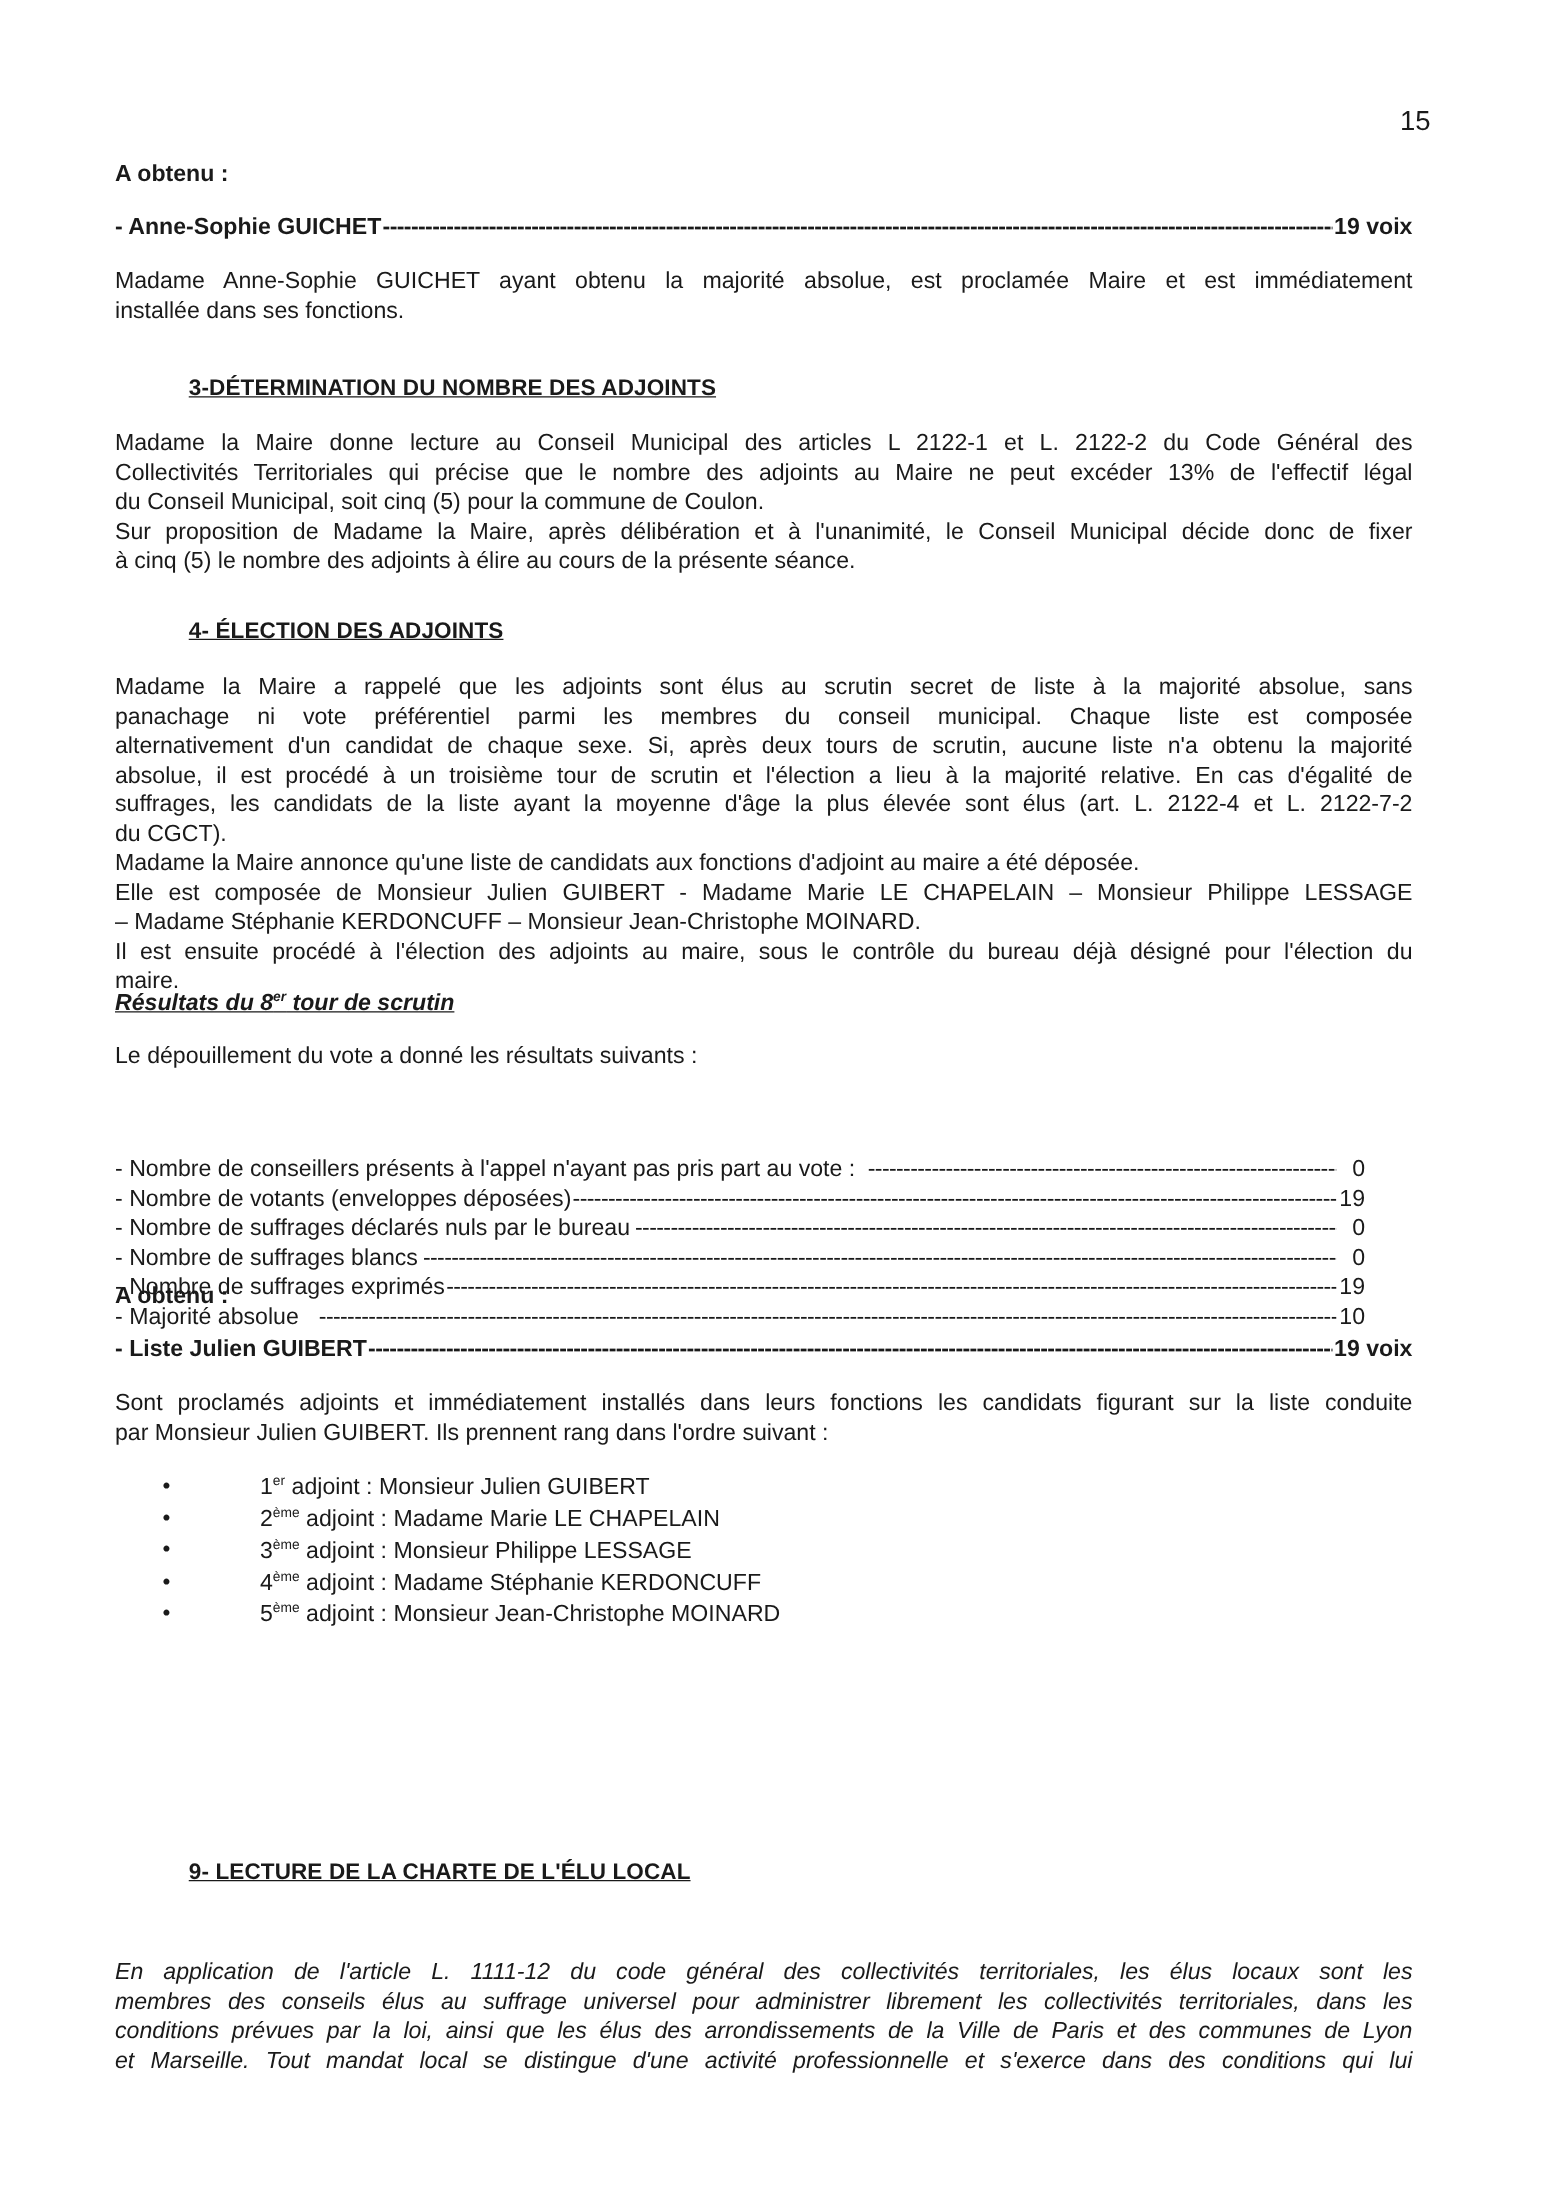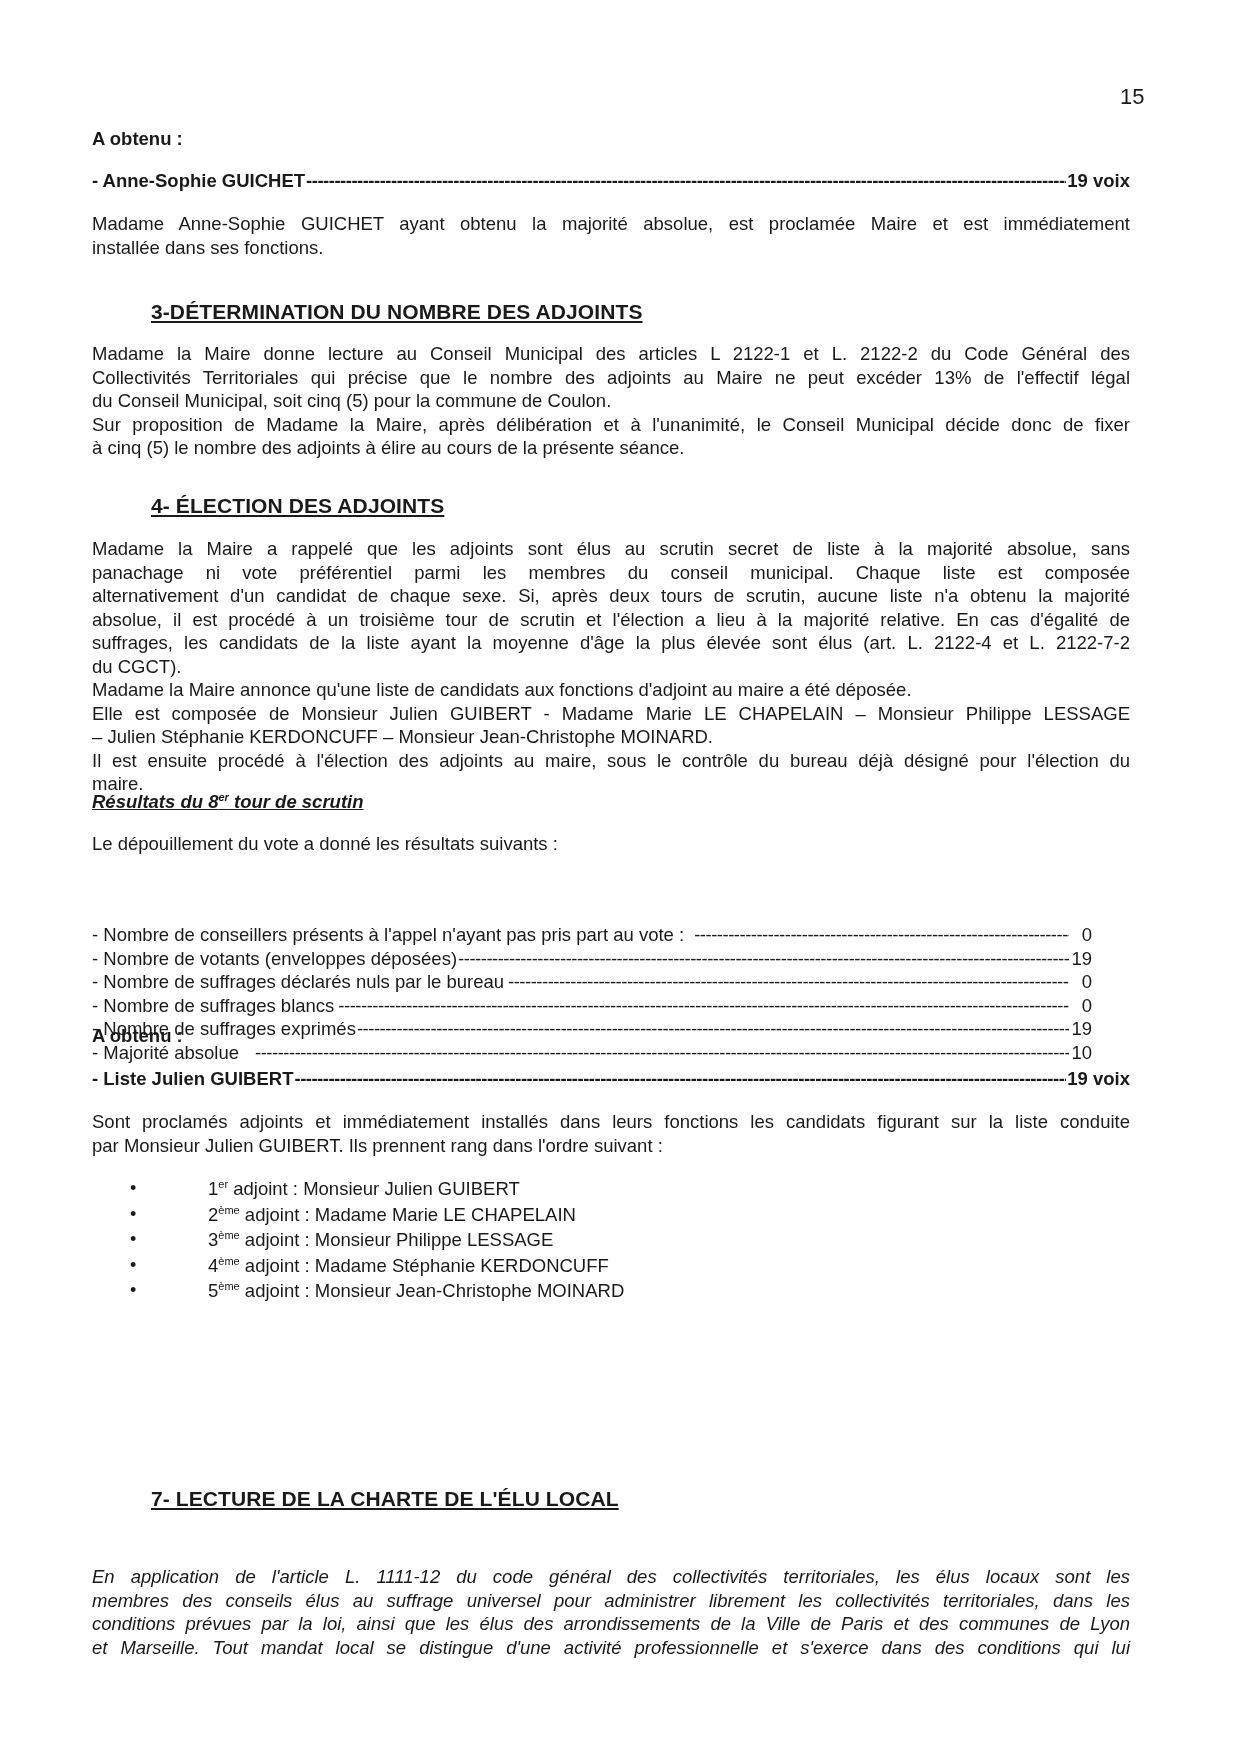--- a/index.html
+++ b/index.html
@@ -4,21 +4,21 @@
 <style>
   html, body { margin: 0; padding: 0; background: #ffffff; }
   body { width: 1240px; height: 1754px; position: relative; overflow: hidden;
          font-family: "Liberation Sans", sans-serif; color: #1a1a1a; font-size: 18.5px; }
   .page { position: absolute; left: 0; top: 0; width: 1240px; height: 1754px; }
   .abs { position: absolute; }
   .page-number { left: 1120px; top: 84px; font-size: 22px; }
   .bold { font-weight: bold; }
   .para { left: 92px; width: 1038px; line-height: 23.5px; text-align: justify; }
   .para .line { display: block; }
-  .heading { left: 151px; font-weight: bold; text-decoration: underline; font-size: 21px; letter-spacing: 0.1px; }
+  .heading { left: 151px; font-weight: bold; text-decoration: underline; font-size: 18px; letter-spacing: 0.1px; }
   .leader-row { left: 92px; width: 1038px; display: flex; align-items: baseline; white-space: nowrap; }
   .leader-row .dots { flex: 1; overflow: hidden; margin: 0 1px; letter-spacing: -0.5px; }
   .leader-row .dots::before { content: "-----------------------------------------------------------------------------------------------------------------------------------------------------------------------------------------------------------------"; }
   .vote-row { font-weight: bold; justify-content: space-between; }
   .stats { left: 92px; width: 1000px; line-height: 23.5px; }
   .stats .leader-row { position: relative; left: 0; width: 1000px; }
   .stats .val { min-width: 22px; text-align: right; }
   .subheading { left: 92px; font-weight: bold; font-style: italic; text-decoration: underline; }
   .sup { font-size: 11px; vertical-align: super; line-height: 0; }
   .bullets { left: 130px; line-height: 25.5px; }
@@ -57,21 +57,21 @@
   <div class="abs heading" style="top:494px;">4- ÉLECTION DES ADJOINTS</div>
   <div class="abs para" style="top:537px;">
     <span class="line justify-last">Madame la Maire a rappelé que les adjoints sont élus au scrutin secret de liste à la majorité absolue, sans</span>
     <span class="line justify-last">panachage ni vote préférentiel parmi les membres du conseil municipal. Chaque liste est composée</span>
     <span class="line justify-last">alternativement d'un candidat de chaque sexe. Si, après deux tours de scrutin, aucune liste n'a obtenu la majorité</span>
     <span class="line justify-last">absolue, il est procédé à un troisième tour de scrutin et l'élection a lieu à la majorité relative. En cas d'égalité de</span>
     <span class="line justify-last">suffrages, les candidats de la liste ayant la moyenne d'âge la plus élevée sont élus (art. L. 2122-4 et L. 2122-7-2</span>
     <span class="line">du CGCT).</span>
     <span class="line">Madame la Maire annonce qu'une liste de candidats aux fonctions d'adjoint au maire a été déposée.</span>
     <span class="line justify-last">Elle est composée de Monsieur Julien GUIBERT - Madame Marie LE CHAPELAIN – Monsieur Philippe LESSAGE</span>
-    <span class="line">– Julien Stéphanie KERDONCUFF – Monsieur Jean-Christophe MOINARD.</span>
+    <span class="line">– Madame Stéphanie KERDONCUFF – Monsieur Jean-Christophe MOINARD.</span>
     <span class="line justify-last">Il est ensuite procédé à l'élection des adjoints au maire, sous le contrôle du bureau déjà désigné pour l'élection du</span>
     <span class="line">maire.</span>
   </div>
 
   <div class="abs subheading" style="top:791px;">
     <span>Résultats du 8</span><span class="sup">er</span><span> tour de scrutin</span>
   </div>
 
   <div class="abs" style="left:92px; top:833px;">Le dépouillement du vote a donné les résultats suivants :</div>
 
@@ -136,21 +136,21 @@
     <div class="bullet-item">
       <span class="dot">•</span>
       <span><span>4</span><span class="sup">ème</span><span> adjoint : Madame Stéphanie KERDONCUFF</span></span>
     </div>
     <div class="bullet-item">
       <span class="dot">•</span>
       <span><span>5</span><span class="sup">ème</span><span> adjoint : Monsieur Jean-Christophe MOINARD</span></span>
     </div>
   </div>
 
-  <div class="abs heading" style="top:1487px;">7- LECTURE DE LA CHARTE DE L'ÉLU LOCAL</div>
+  <div class="abs heading" style="top:1487px;">9- LECTURE DE LA CHARTE DE L'ÉLU LOCAL</div>
   <div class="abs para italic" style="top:1565px;">
     <span class="line justify-last">En application de l'article L. 1111-12 du code général des collectivités territoriales, les élus locaux sont les</span>
     <span class="line justify-last">membres des conseils élus au suffrage universel pour administrer librement les collectivités territoriales, dans les</span>
     <span class="line justify-last">conditions prévues par la loi, ainsi que les élus des arrondissements de la Ville de Paris et des communes de Lyon</span>
     <span class="line justify-last">et Marseille. Tout mandat local se distingue d'une activité professionnelle et s'exerce dans des conditions qui lui</span>
   </div>
 
 </div>
 
 </body></html>

